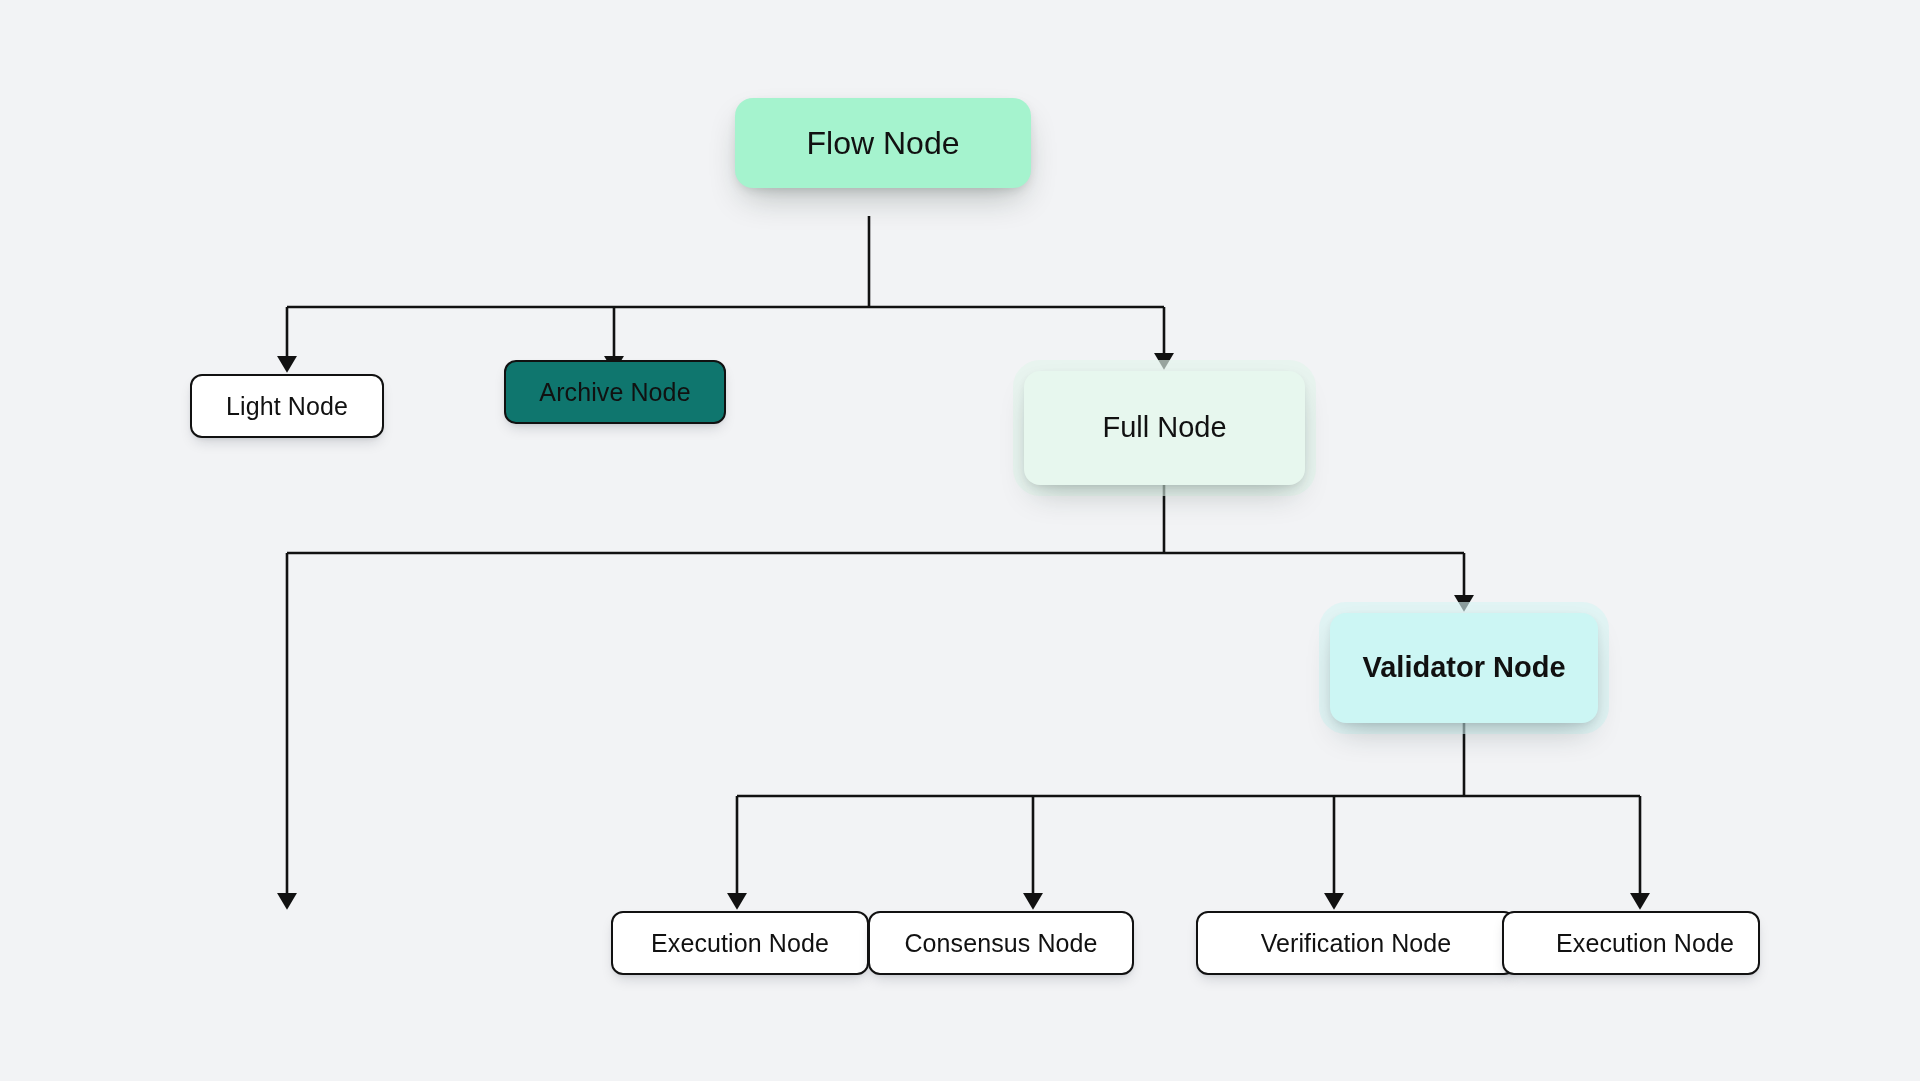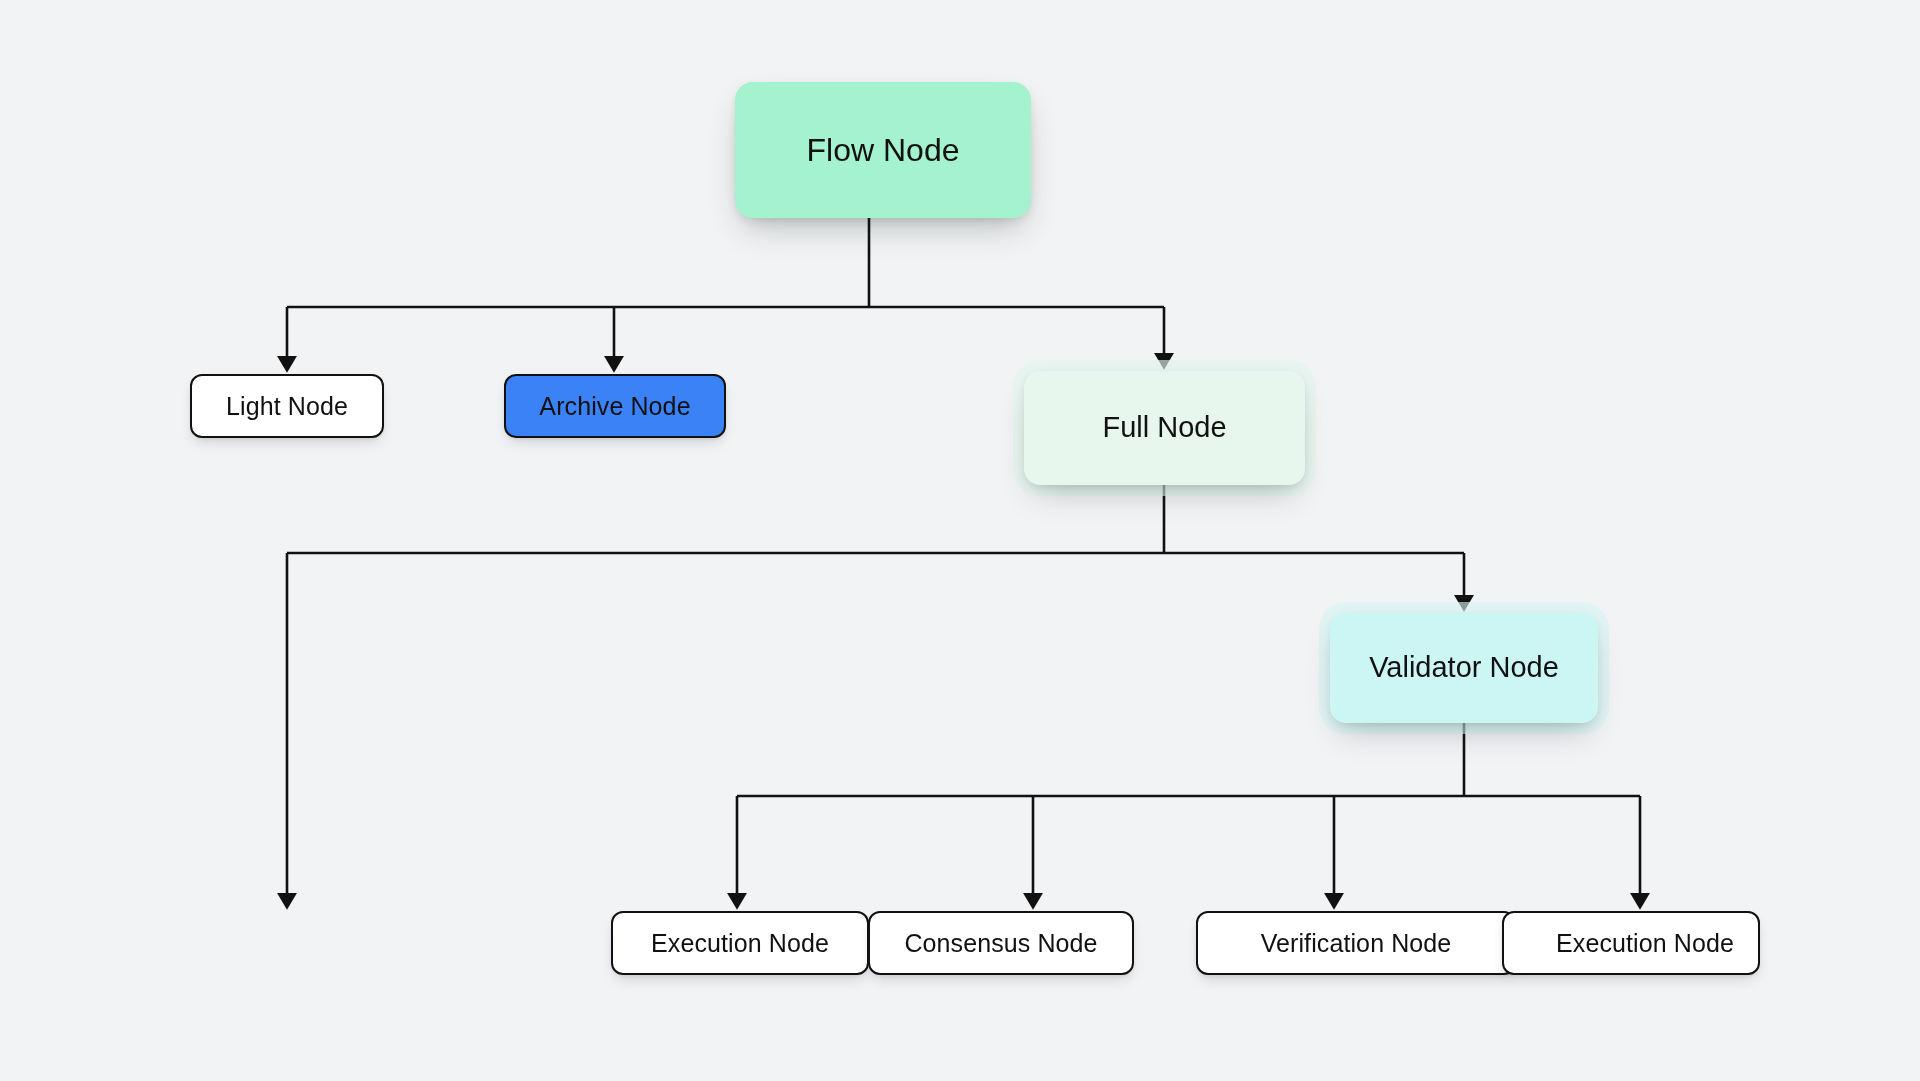--- a/index.html
+++ b/index.html
@@ -67,21 +67,21 @@
     background: #e7f7ee;
     font-size: 29px;
     font-weight: 400;
     box-shadow: 0 16px 32px -10px rgba(25,45,40,.26),
                 0 3px 10px -3px rgba(25,45,40,.16),
                 0 0 0 11px rgba(226,245,235,.65);
   }
   .node--validator {
     background: #ccf6f4;
     font-size: 29px;
-    font-weight: 400;
+    font-weight: 700;
     box-shadow: 0 16px 32px -10px rgba(20,45,50,.28),
                 0 3px 10px -3px rgba(20,45,50,.16),
                 0 0 0 11px rgba(214,244,243,.62);
   }
   .node-label {
     display: block;
     white-space: nowrap;
     padding: 0 12px;
   }
 </style>
@@ -119,29 +119,29 @@
         <path d="M737,796 L1640,796"></path>
       </g>
       <path d="M737,796 L737,901" marker-end="url(#arrowhead)"></path>
       <path d="M1033,796 L1033,901" marker-end="url(#arrowhead)"></path>
       <path d="M1334,796 L1334,901" marker-end="url(#arrowhead)"></path>
       <path d="M1640,796 L1640,901" marker-end="url(#arrowhead)"></path>
 
     </g>
   </svg>
 
-  <div class="node node--accent node--root" id="node-flow-node" style="left: 735px; top: 82px; width: 296px; height: 136px; background: rgb(165, 243, 206);">
+  <div class="node node--accent node--root" id="node-flow-node" style="left: 735px; top: 98px; width: 296px; height: 90px; background: rgb(165, 243, 206);">
     <span class="node-label">Flow Node</span>
   </div>
 
   <div class="node node--plain" id="node-light-node" style="left: 190px; top: 374px; width: 194px; height: 64px; background: rgb(255, 255, 255);">
     <span class="node-label">Light Node</span>
   </div>
 
-  <div class="node node--plain" id="node-archive-node" style="left: 504px; top: 374px; width: 222px; height: 64px; background: #3b82f6;">
+  <div class="node node--plain" id="node-archive-node" style="left: 504px; top: 360px; width: 222px; height: 64px; background: #0f766e;">
     <span class="node-label">Archive Node</span>
   </div>
 
   <div class="node node--accent node--full" id="node-full-node" style="left: 1024px; top: 371px; width: 281px; height: 114px; background: rgb(231, 247, 238);">
     <span class="node-label">Full Node</span>
   </div>
 
   <div class="node node--accent node--validator" id="node-validator-node" style="left: 1330px; top: 613px; width: 268px; height: 110px; background: rgb(204, 246, 244);">
     <span class="node-label">Validator Node</span>
   </div>

